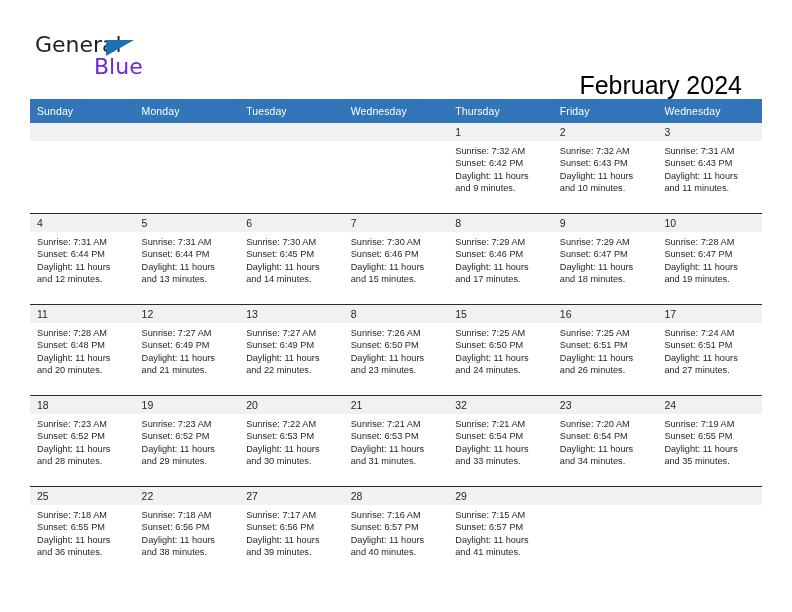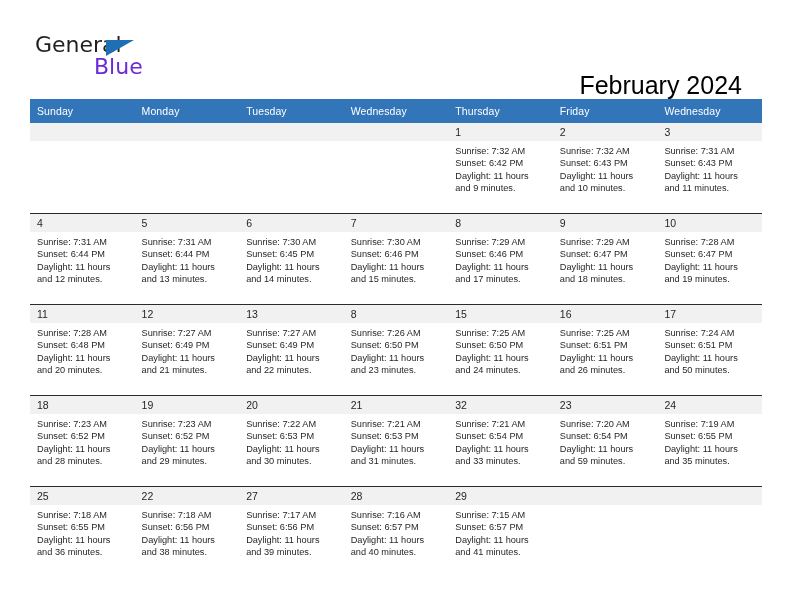--- a/index.html
+++ b/index.html
@@ -408,21 +408,21 @@
             </div>
           </div>
         </td>
         <td>
           <div class="daycell">
             <div class="daynum-band">17</div>
             <div class="detail">
               <div>Sunrise: 7:24 AM</div>
               <div>Sunset: 6:51 PM</div>
               <div>Daylight: 11 hours</div>
-              <div>and 50 minutes.</div>
+              <div>and 27 minutes.</div>
             </div>
           </div>
         </td>
       </tr>
 
       <tr class="week-row">
         <td>
           <div class="daycell">
             <div class="daynum-band">18</div>
             <div class="detail">
@@ -477,21 +477,21 @@
             </div>
           </div>
         </td>
         <td>
           <div class="daycell">
             <div class="daynum-band">23</div>
             <div class="detail">
               <div>Sunrise: 7:20 AM</div>
               <div>Sunset: 6:54 PM</div>
               <div>Daylight: 11 hours</div>
-              <div>and 59 minutes.</div>
+              <div>and 34 minutes.</div>
             </div>
           </div>
         </td>
         <td>
           <div class="daycell">
             <div class="daynum-band">24</div>
             <div class="detail">
               <div>Sunrise: 7:19 AM</div>
               <div>Sunset: 6:55 PM</div>
               <div>Daylight: 11 hours</div>

